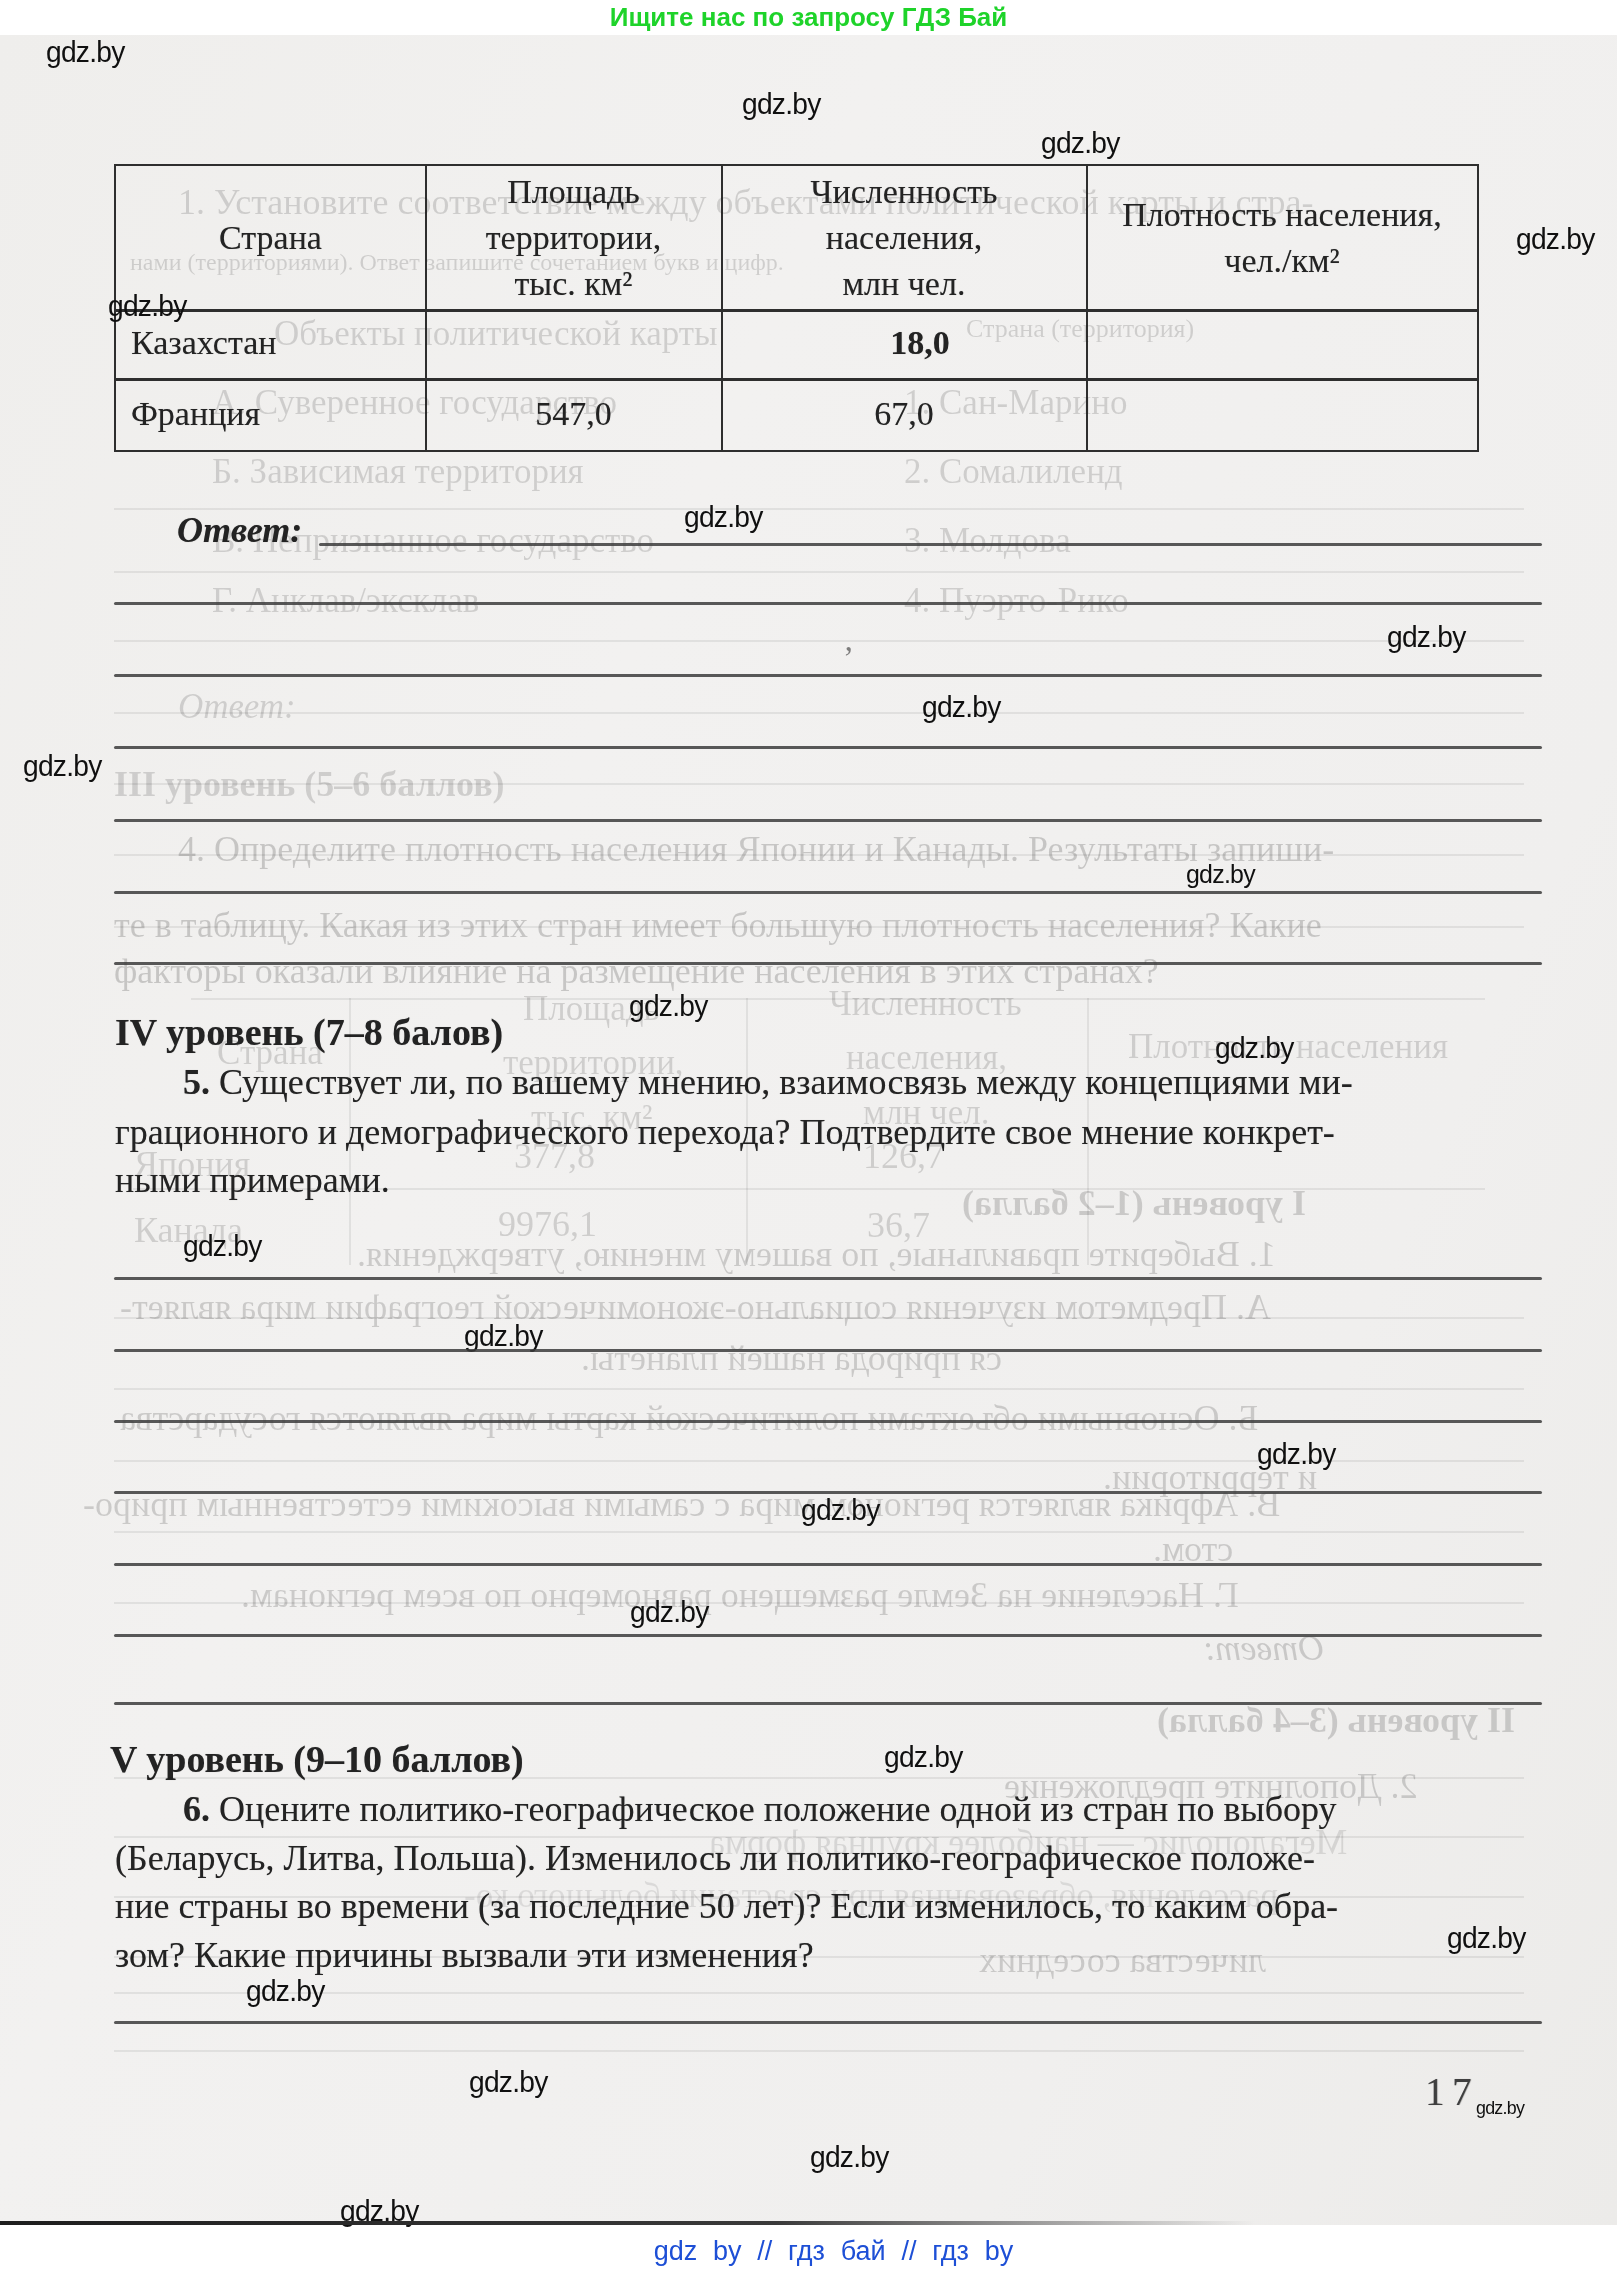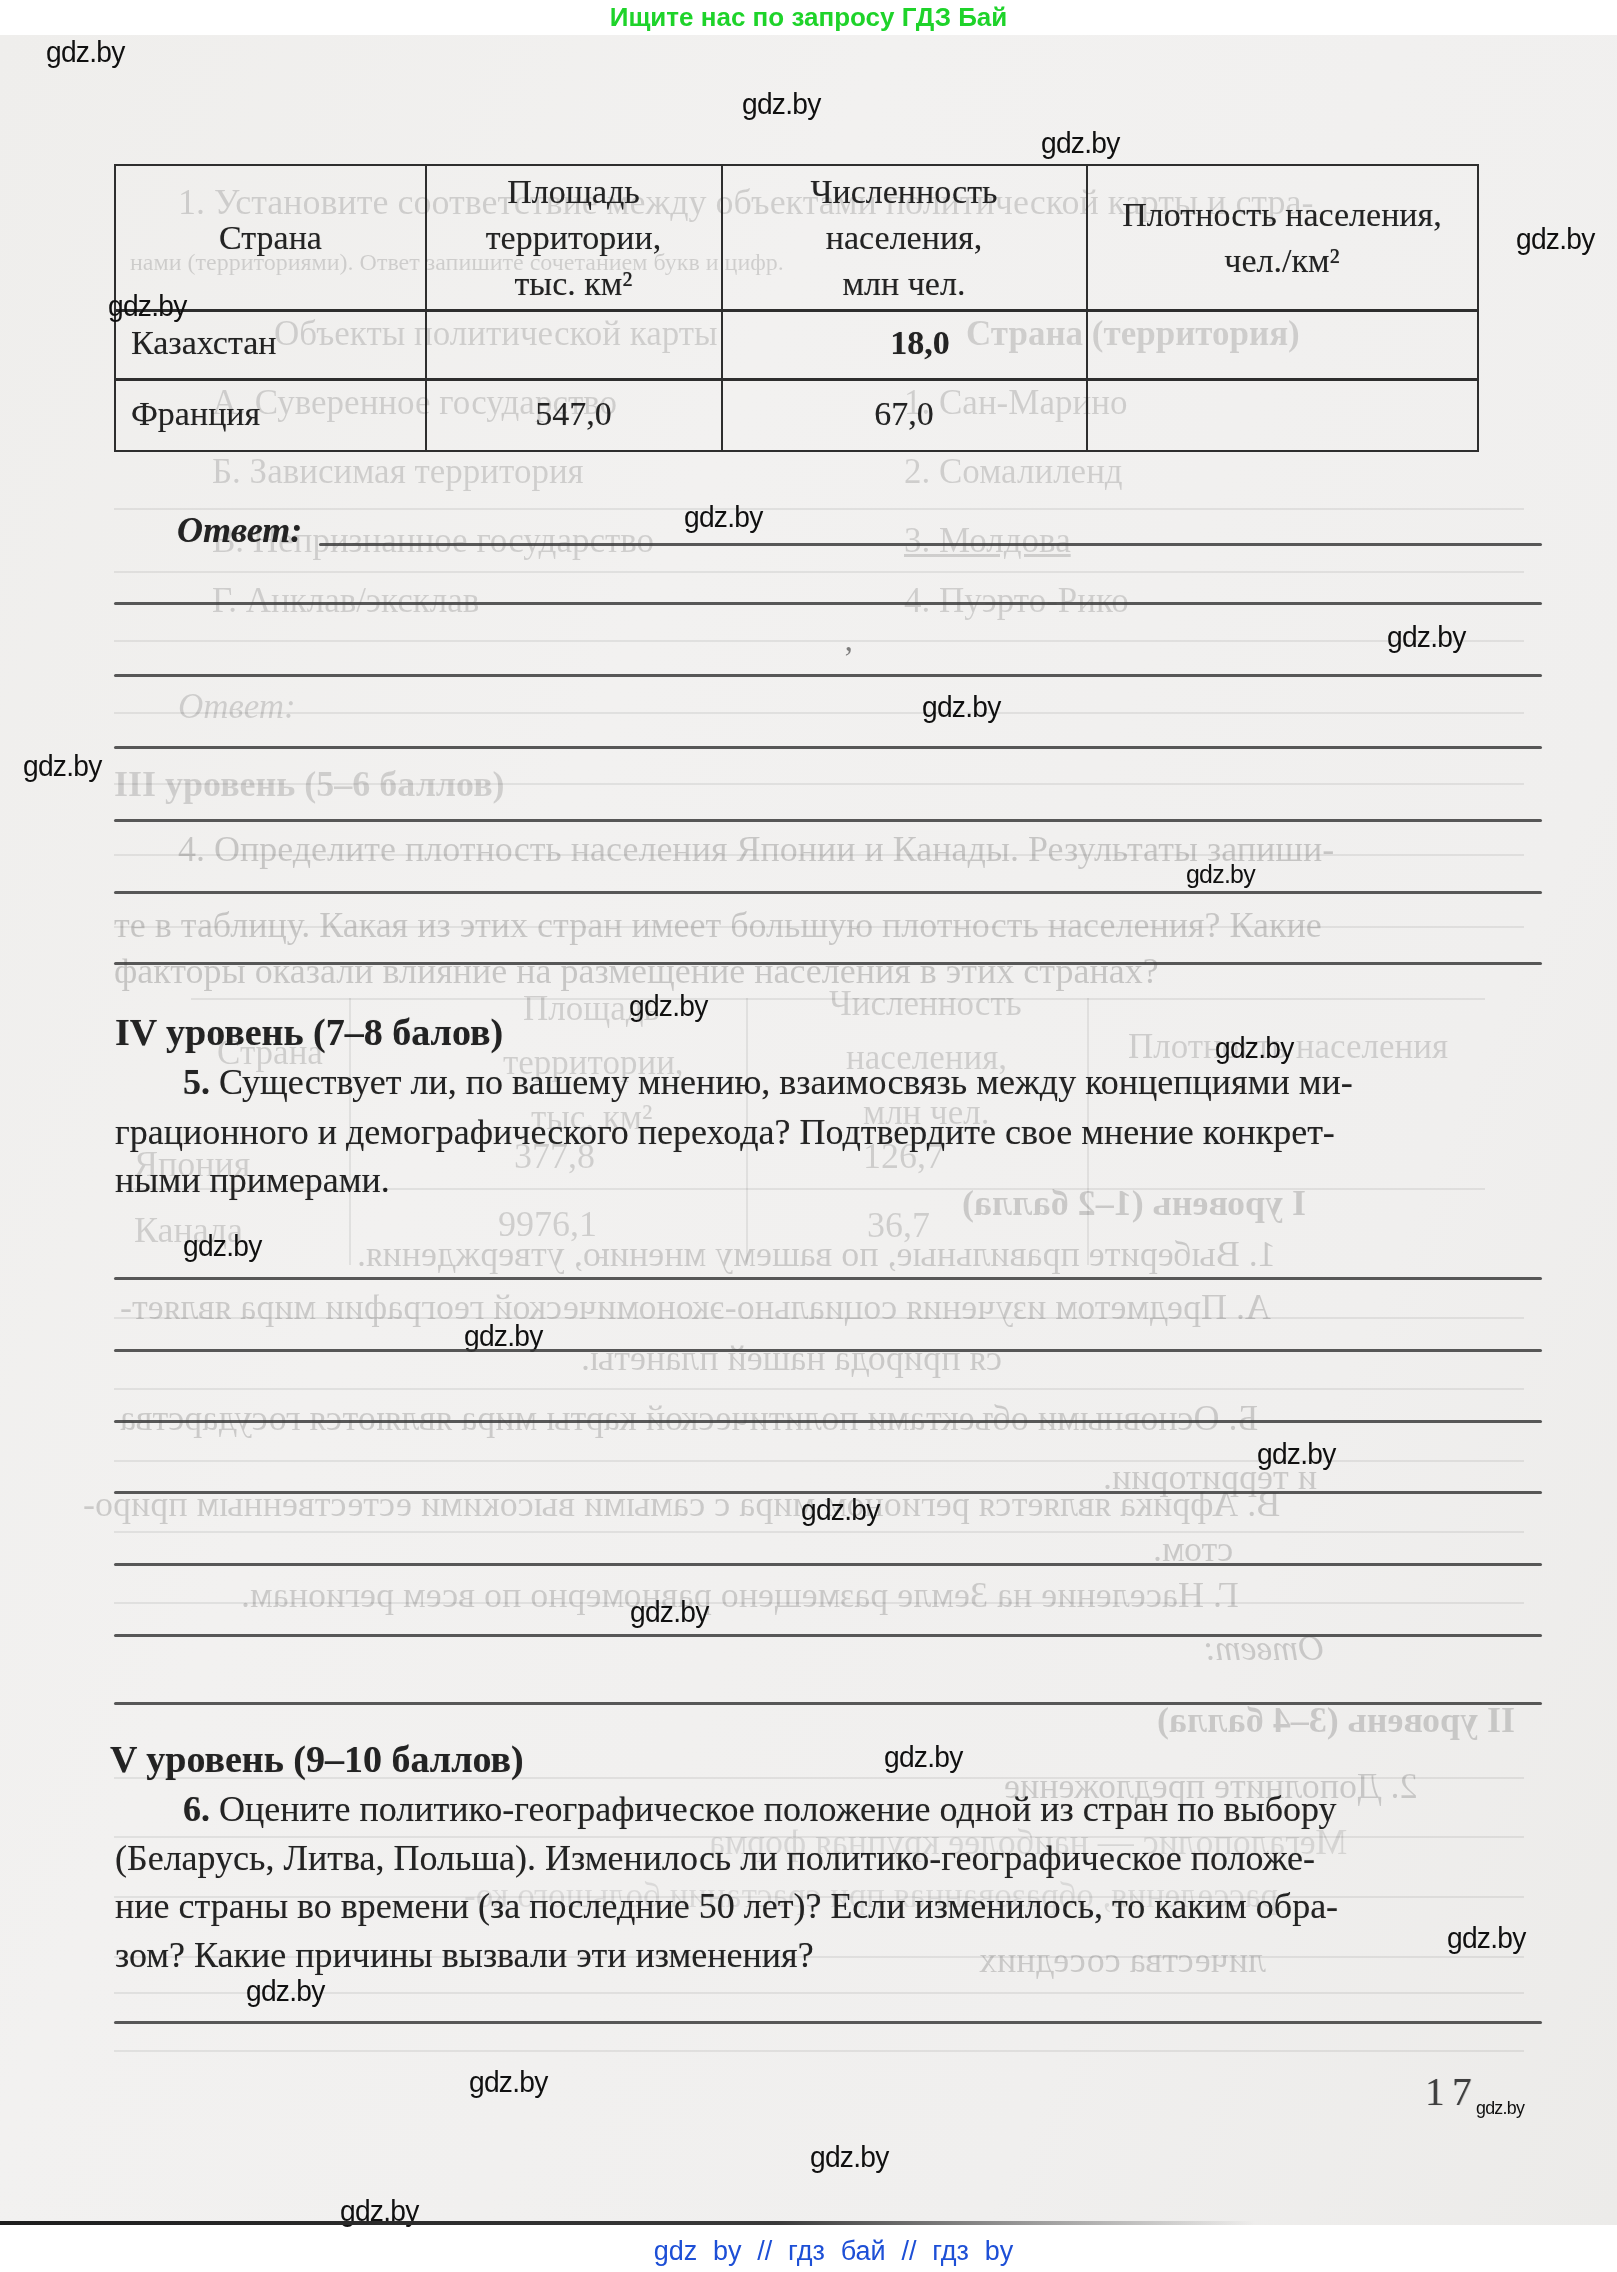--- a/index.html
+++ b/index.html
@@ -116,27 +116,27 @@
       <div class="wm" style="left: 884px; top: 1740px; font-size: 30px;">gdz.by</div>
       <div class="wm" style="left: 1447px; top: 1921px; font-size: 30px;">gdz.by</div>
       <div class="wm" style="left: 246px; top: 1974px; font-size: 30px;">gdz.by</div>
       <div class="wm" style="left: 469px; top: 2065px; font-size: 30px;">gdz.by</div>
       <div class="wm" style="left: 1476px; top: 2097px; font-size: 19px;">gdz.by</div>
       <div class="wm" style="left: 810px; top: 2140px; font-size: 30px;">gdz.by</div>
       <div class="wm" style="left: 340px; top: 2194px; font-size: 30px;">gdz.by</div>
       <div class="ghost" style="left: 178px; top: 181px; font-size: 36px; font-weight: 400; font-style: normal;">1. Установите соответствие между объектами политической карты и стра-</div>
       <div class="ghost" style="left: 130px; top: 249px; font-size: 24px; font-weight: 400; font-style: normal;">нами (территориями). Ответ запишите сочетанием букв и цифр.</div>
       <div class="ghost" style="left: 274px; top: 314px; font-size: 35px; font-weight: 400; font-style: normal;">Объекты политической карты</div>
-      <div class="ghost" style="left: 966px; top: 314px; font-size: 35px; font-weight: 700; font-style: normal; text-align: center;">Страна (территория)</div>
+      <div class="ghost" style="left: 966px; top: 314px; font-size: 26px; font-weight: 400; font-style: normal; text-align: center;">Страна (территория)</div>
       <div class="ghost" style="left: 212px; top: 383px; font-size: 35px; font-weight: 400; font-style: normal;">А. Суверенное государство</div>
       <div class="ghost" style="left: 904px; top: 383px; font-size: 35px; font-weight: 400; font-style: normal;">1. Сан-Марино</div>
       <div class="ghost" style="left: 212px; top: 452px; font-size: 35px; font-weight: 400; font-style: normal;">Б. Зависимая территория</div>
       <div class="ghost" style="left: 904px; top: 452px; font-size: 35px; font-weight: 400; font-style: normal;">2. Сомалиленд</div>
       <div class="ghost" style="left: 212px; top: 521px; font-size: 35px; font-weight: 400; font-style: normal;">В. Непризнанное государство</div>
-      <div class="ghost" style="left: 904px; top: 521px; font-size: 35px; font-weight: 400; font-style: normal; text-decoration: underline;">3. Молдова</div>
+      <div class="ghost" style="left: 904px; top: 521px; font-size: 35px; font-weight: 400; font-style: normal;">3. Молдова</div>
       <div class="ghost" style="left: 212px; top: 581px; font-size: 35px; font-weight: 400; font-style: normal;">Г. Анклав/эксклав</div>
       <div class="ghost" style="left: 904px; top: 581px; font-size: 35px; font-weight: 400; font-style: normal;">4. Пуэрто-Рико</div>
       <div class="ghost" style="left: 178px; top: 687px; font-size: 35px; font-weight: 400; font-style: italic;">Ответ:</div>
       <div class="ghost" style="left: 114px; top: 763px; font-size: 36px; font-weight: 700; font-style: normal;">III уровень (5–6 баллов)</div>
       <div class="ghost" style="left: 178px; top: 828px; font-size: 36px; font-weight: 400; font-style: normal; opacity: 0.2;">4. Определите плотность населения Японии и Канады. Результаты запиши-</div>
       <div class="ghost" style="left: 114px; top: 904px; font-size: 36px; font-weight: 400; font-style: normal; opacity: 0.2;">те в таблицу. Какая из этих стран имеет большую плотность населения? Какие</div>
       <div class="ghost" style="left: 114px; top: 950px; font-size: 36px; font-weight: 400; font-style: normal; opacity: 0.2;">факторы оказали влияние на размещение населения в этих странах?</div>
       <div class="ghost" style="left: 217px; top: 1033px; font-size: 35px; font-weight: 400; font-style: normal;">Страна</div>
       <div class="ghost" style="left: 523px; top: 989px; font-size: 35px; font-weight: 400; font-style: normal;">Площадь</div>
       <div class="ghost" style="left: 503px; top: 1043px; font-size: 35px; font-weight: 400; font-style: normal;">территории,</div>

